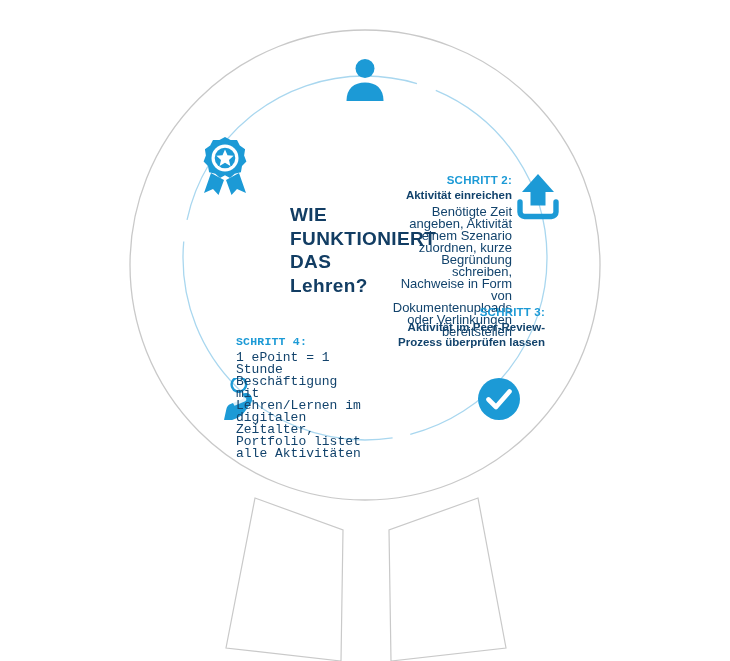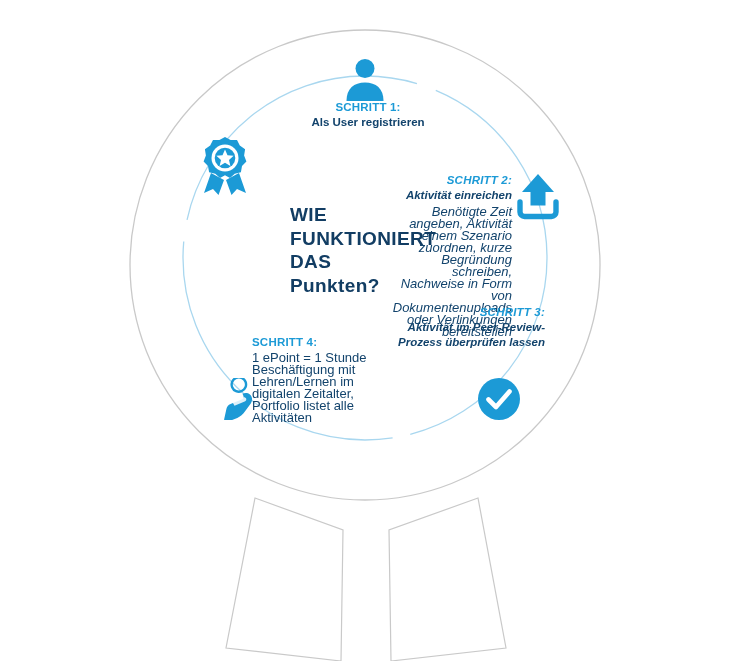--- a/index.html
+++ b/index.html
@@ -50,21 +50,21 @@
     line-height: 15px;
     margin: 1px 0 0 0;
   }
   .step-body {
     color: #12436c;
     font-size: 13px;
     line-height: 12px;
     margin: 3px 0 0 0;
     font-weight: normal;
   }
-  .align-right { text-align: right; font-style: italic; }
+  .align-right { text-align: right; }
   .align-left  { text-align: left;  }
   .align-center{ text-align: center;}
 
   
   #center-heading {
     position: absolute;
     left: 290px;
     top: 203px;
     width: 160px;
     text-align: left;
@@ -79,21 +79,21 @@
   
   .icon {
     position: absolute;
   }
   .icon svg { display: block; }
 
   
   #step-1 { left: 288px; top: 100px; width: 160px; }
   #step-2 { left: 388px; top: 173px; width: 124px; }
   #step-3 { left: 350px; top: 305px; width: 164px; margin-left: 31px; }
-  #step-4 { left: 252px; top: 335px; width: 125px; }
+  #step-4 { left: 236px; top: 335px; width: 125px; font-family: Liberation Mono, monospace; }
   #step-5 { left: 196px; top: 192px; width: 130px; }
 </style>
 </head>
 <body>
 
 <div id="infographic">
 
   <svg class="svg-layer" viewBox="0 0 730 661" xmlns="http://www.w3.org/2000/svg">
 
     <polygon points="255,498 343,530 341,661 226,648" fill="#ffffff" stroke="#c9c9c9" stroke-width="1.2"></polygon>
@@ -153,27 +153,23 @@
       <circle cx="26" cy="21" r="10.3" fill="#1c9ad6"></circle>
       <path d="M26 12.6 L28.5 18.2 L34.6 18.8 L30 22.9 L31.4 28.9 L26 25.7
                L20.6 28.9 L22 22.9 L17.4 18.8 L23.5 18.2 Z" fill="#ffffff"></path>
     </svg>
   </div>
 
   <div id="center-heading">
     <span>WIE</span>
     <span>FUNKTIONIERT</span>
     <span>DAS</span>
-    <span>Punkten?</span>
+    <span>Lehren?</span>
   </div>
 
-  <div class="step align-center" id="step-1">
-    <p class="step-title">SCHRITT 1:</p>
-    <p class="step-sub">Als User registrieren</p>
-  </div>
 
   <div class="step align-right" id="step-2">
     <p class="step-title">SCHRITT 2:</p>
     <p class="step-sub">Aktivität einreichen</p>
     <p class="step-body">Benötigte Zeit angeben, Aktivität einem Szenario zuordnen, kurze Begründung schreiben, Nachweise in Form von Dokumentenuploads oder Verlinkungen bereitstellen</p>
   </div>
 
   <div class="step align-right" id="step-3">
     <p class="step-title">SCHRITT 3:</p>
     <p class="step-sub">Aktivität im Peer-Review-Prozess überprüfen lassen</p>

